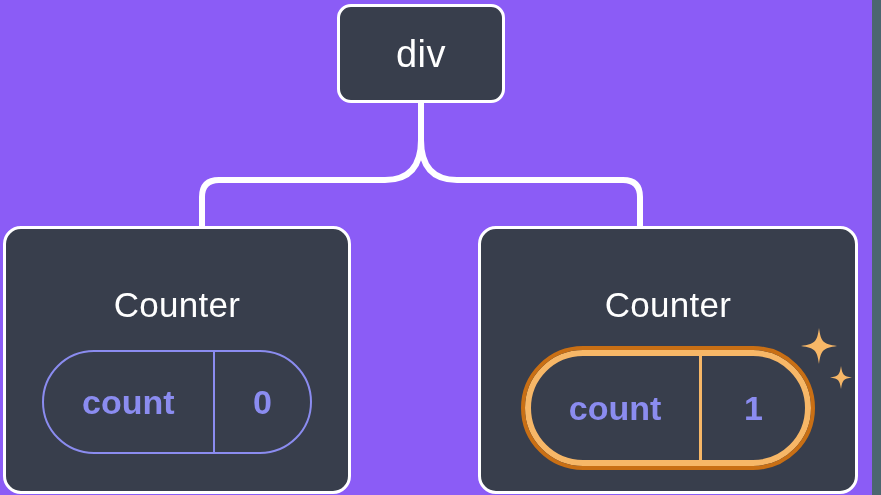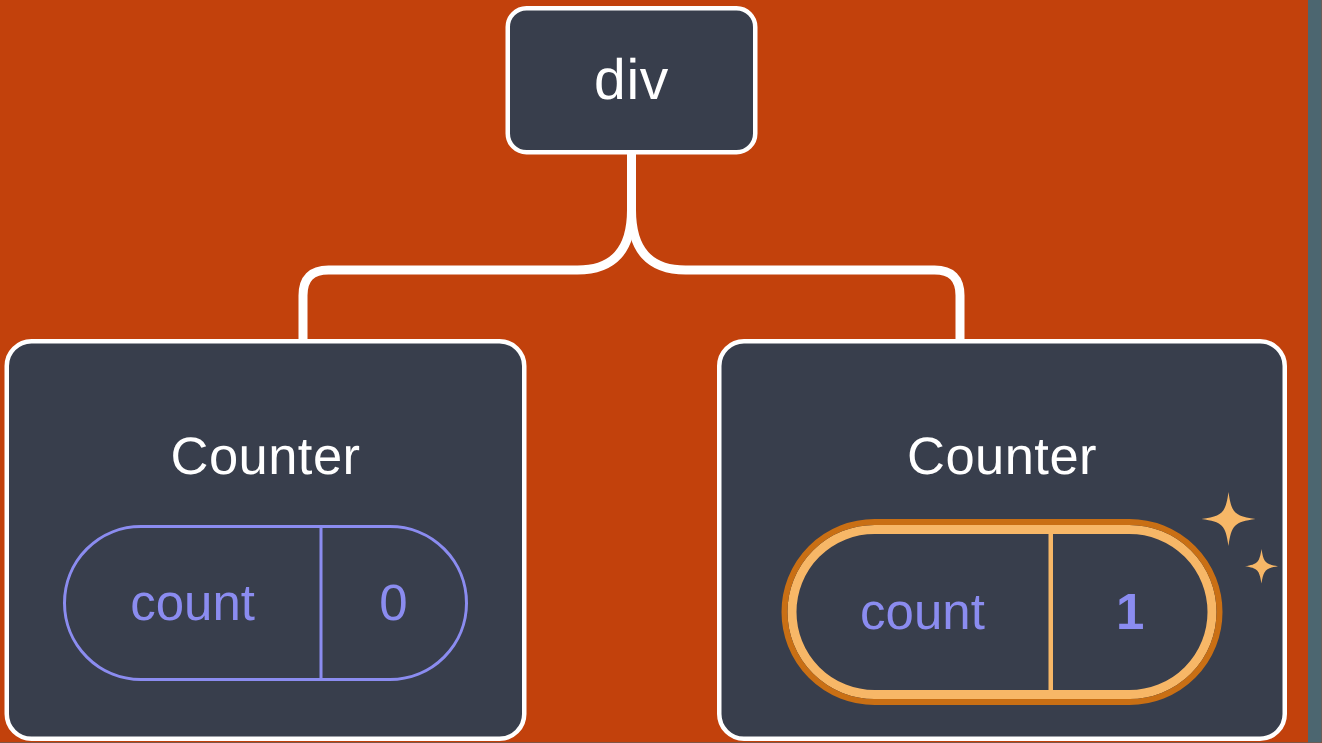--- a/index.html
+++ b/index.html
@@ -11,21 +11,21 @@
     width: 881px;
     height: 495px;
     overflow: hidden;
     font-family: "Liberation Sans", sans-serif;
     position: relative;
   }
   .stage {
     position: relative;
     width: 872px;
     height: 495px;
-    background: #c2410c;
+    background: #8b5cf6;
   }
 
   
   .connector-layer {
     position: absolute;
     left: 0;
     top: 0;
     width: 881px;
     height: 495px;
     pointer-events: none;
@@ -126,21 +126,21 @@
   .pill-highlight .pill-divider {
     background: #f7b767;
     width: 3px;
   }
 
   .pill-key, .pill-val {
     display: flex;
     align-items: center;
     justify-content: center;
     font-size: 34px;
-    font-weight: 400;
+    font-weight: 700;
     line-height: 1;
     box-sizing: border-box;
   }
   .pill-plain .pill-key { width: 170px; }
   .pill-plain .pill-val { width: 96px; }
   .pill-highlight .pill-key { width: 168px; }
   .pill-highlight .pill-val { width: 103px; }
 
   .pill-divider {
     align-self: stretch;

